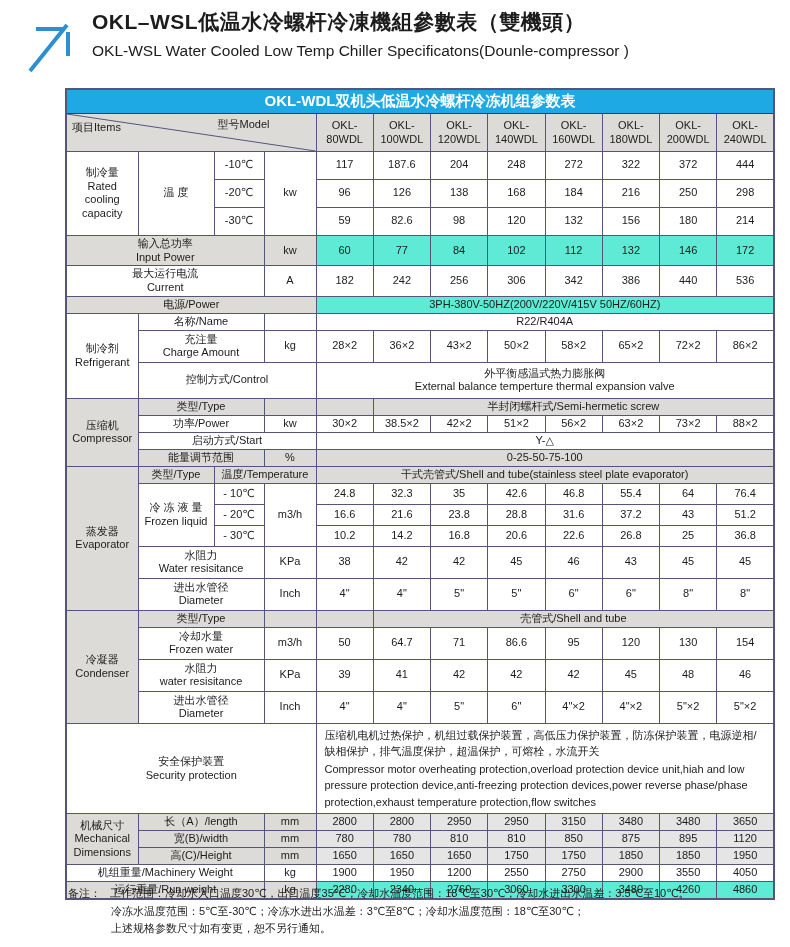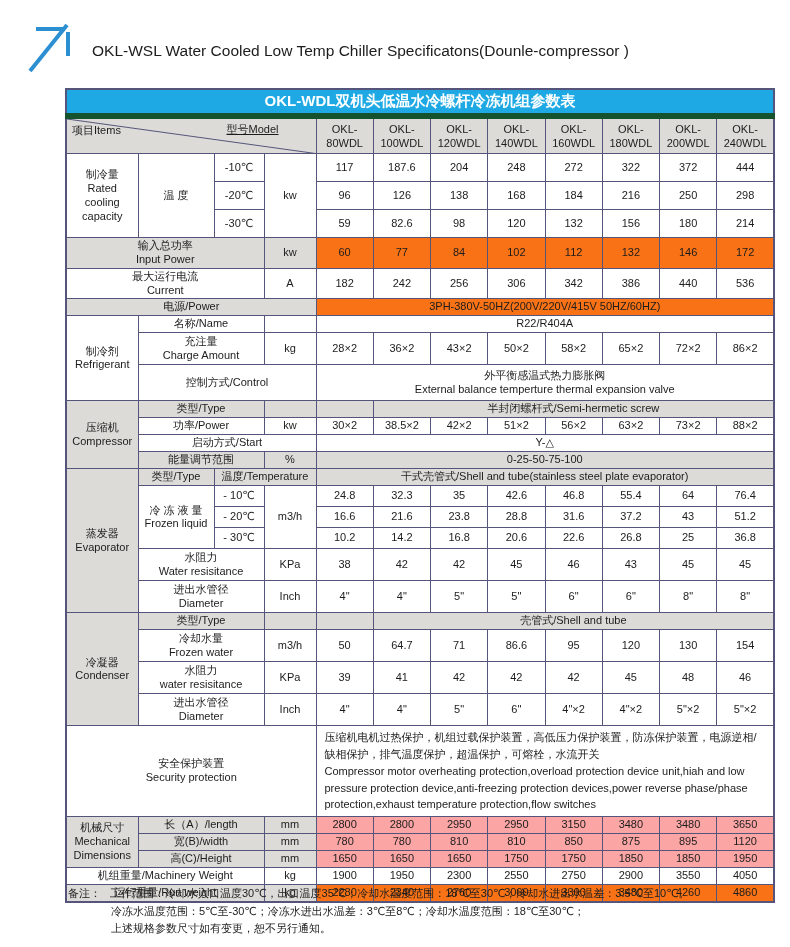--- a/index.html
+++ b/index.html
@@ -27,55 +27,56 @@
     font-size:11px; line-height:1.25;
     border:2px solid #55557b;
   }
   col.c1{width:72px;} col.c2{width:76px;} col.c3{width:50px;} col.c4{width:52px;}
   td {
     border:1px solid #55557b; text-align:center; vertical-align:middle;
     padding:1px 2px; background:#ffffff; overflow:hidden;
   }
   td.banner {
     background:#1ea9e4; color:#ffffff; font-size:15px; font-weight:bold;
-    height:22px; padding:2px 12px; border-bottom:6px solid #14532d;
+    height:22px; padding:2px 12px; border-bottom:1px solid #14532d;
   }
   tr.gray td { background:#dcdbd8; }
   tr.labgray td { background:#dcdbd8;text-align:center; }
-  tr.labgray td.v { background:#fca5a5; }
+  tr.labgray td.v { background:#e5e5e5; }
   td.v { background:#ffffff; }
-  tr.gray td.v { background:#f97316; }
+  tr.gray td.v { background:#5eead4; }
   .h17 td{ height:17px; } .h21 td{ height:21px; } .h28 td{ height:28px; }
   .h30 td{ height:30px; } .h32 td{ height:32px; } .h36 td{ height:36px; }
   .h38 td{ height:38px; }
   .two-line div { display:block; }
   
   td.diag { position:relative; padding:0; height:38px; }
   td.diag svg { position:absolute; left:0; top:0; width:100%; height:100%; }
   .diag-items { position:absolute; left:5px; bottom:16px; font-size:11px; }
-  .diag-model { position:absolute; right:37px; top:4px; font-size:11px;text-decoration:underline; }
+  .diag-model { position:absolute; right:46px; top:4px; font-size:11px; }
   td.model-cell { line-height:1.3; word-break:break-word; }
   td.sec-cell { text-align:left; padding:3px 8px; font-size:11px; line-height:1.5; }
   td.sec-cell .cnline { margin-bottom:1px; }
   
   .notes { position:absolute; left:68px; top:885px; width:716px; font-size:11px; line-height:1.55; }
   .note-prefix { margin-right:9px;font-family:Liberation Mono, monospace; }
   .note-indent { padding-left:43px; }
 </style>
 </head>
 <body>
 
 <div class="page-header">
   <svg class="logo" viewBox="0 0 64 64">
     <g stroke="#2b8fd2" stroke-width="4" fill="none" stroke-linecap="butt">
       <line x1="14" y1="17" x2="42" y2="17"></line>
       <line x1="45" y1="13" x2="8" y2="59"></line>
       <line x1="46" y1="20" x2="46" y2="44"></line>
     </g>
   </svg>
+  <div class="title-cn">OKL–WSL低温水冷螺杆冷凍機組參數表（雙機頭）</div>
   <div class="title-en">OKL-WSL Water Cooled Low Temp Chiller Specificatons(Dounle-compressor )</div>
 </div>
 
 <table class="spec">
   <colgroup>
     <col class="c1">
       <col class="c2">
       <col class="c3">
       <col class="c4">
     <col>
@@ -435,21 +436,21 @@
         <td class="v">1750</td>
         <td class="v">1850</td>
         <td class="v">1850</td>
         <td class="v">1950</td>
       </tr>
   <tr class="h17">
     <td colspan="3">机组重量/Machinery Weight</td>
     <td>kg</td>
   <td class="v">1900</td>
         <td class="v">1950</td>
-        <td class="v">2300</td>
+        <td class="v">1200</td>
         <td class="v">2550</td>
         <td class="v">2750</td>
         <td class="v">2900</td>
         <td class="v">3550</td>
         <td class="v">4050</td>
       </tr>
   <tr class="gray h17">
     <td colspan="3">运行重量/Run weight</td>
     <td>kg</td>
   <td class="v">2280</td>

